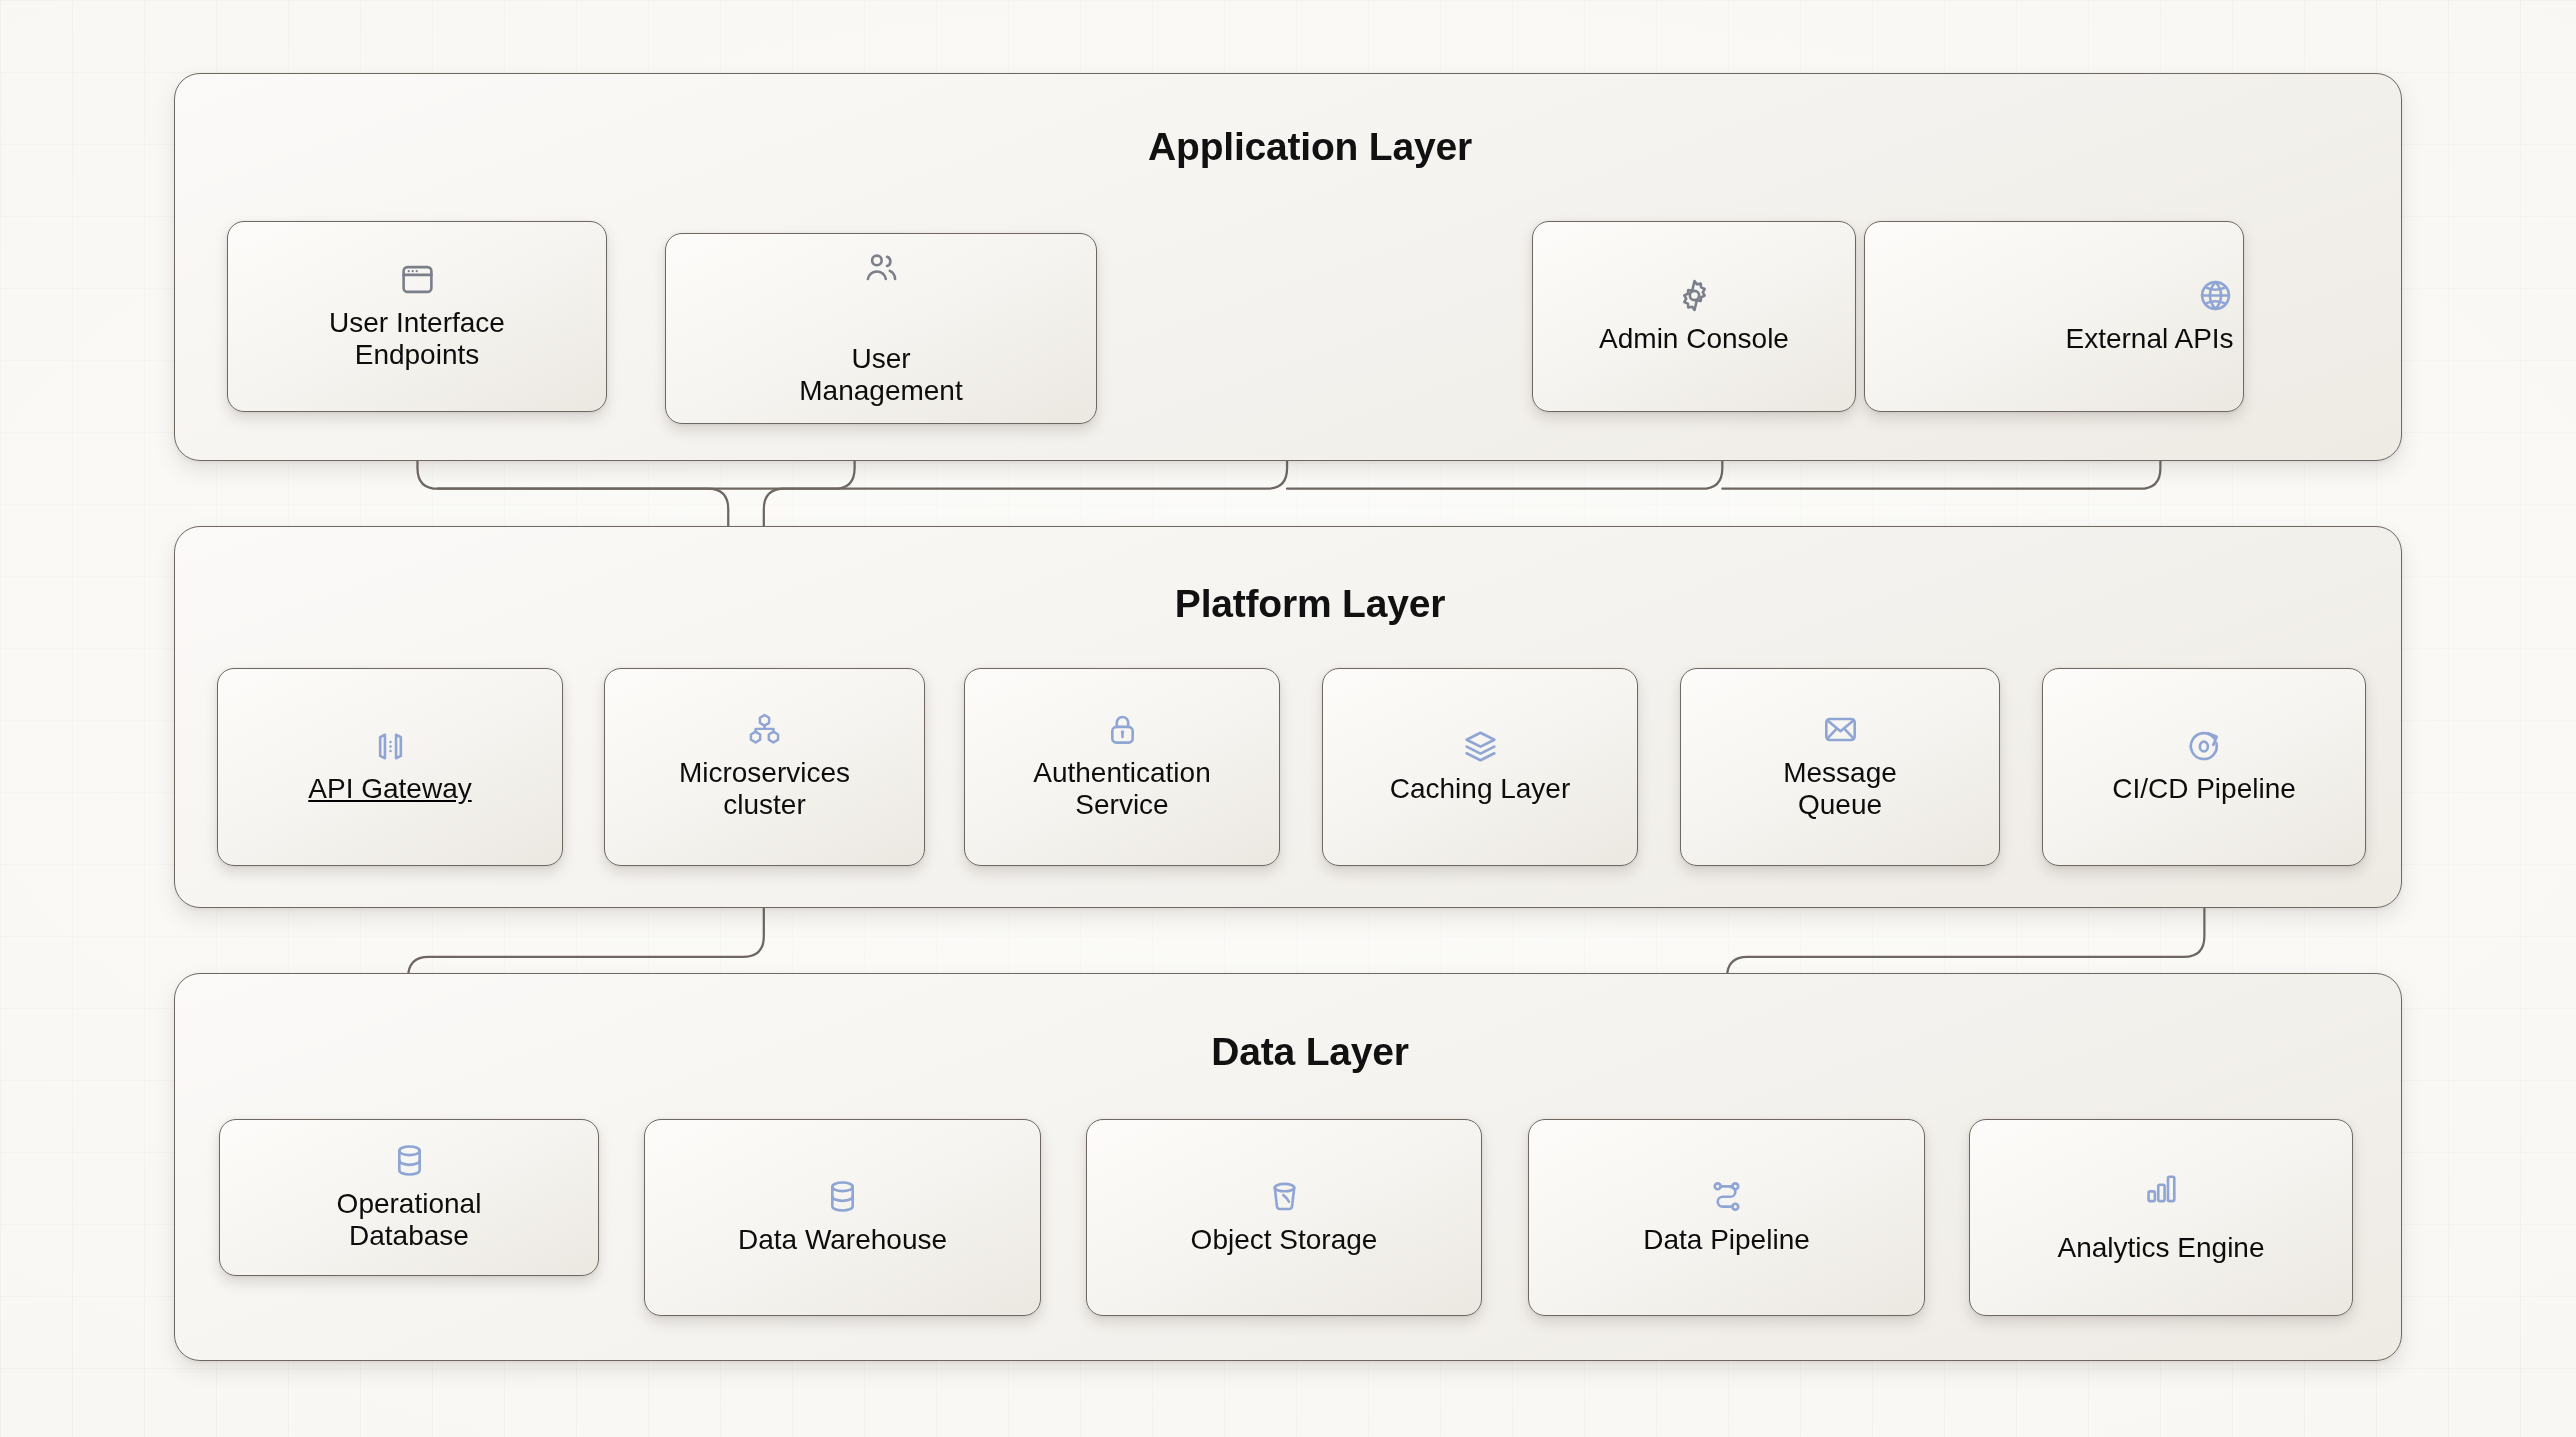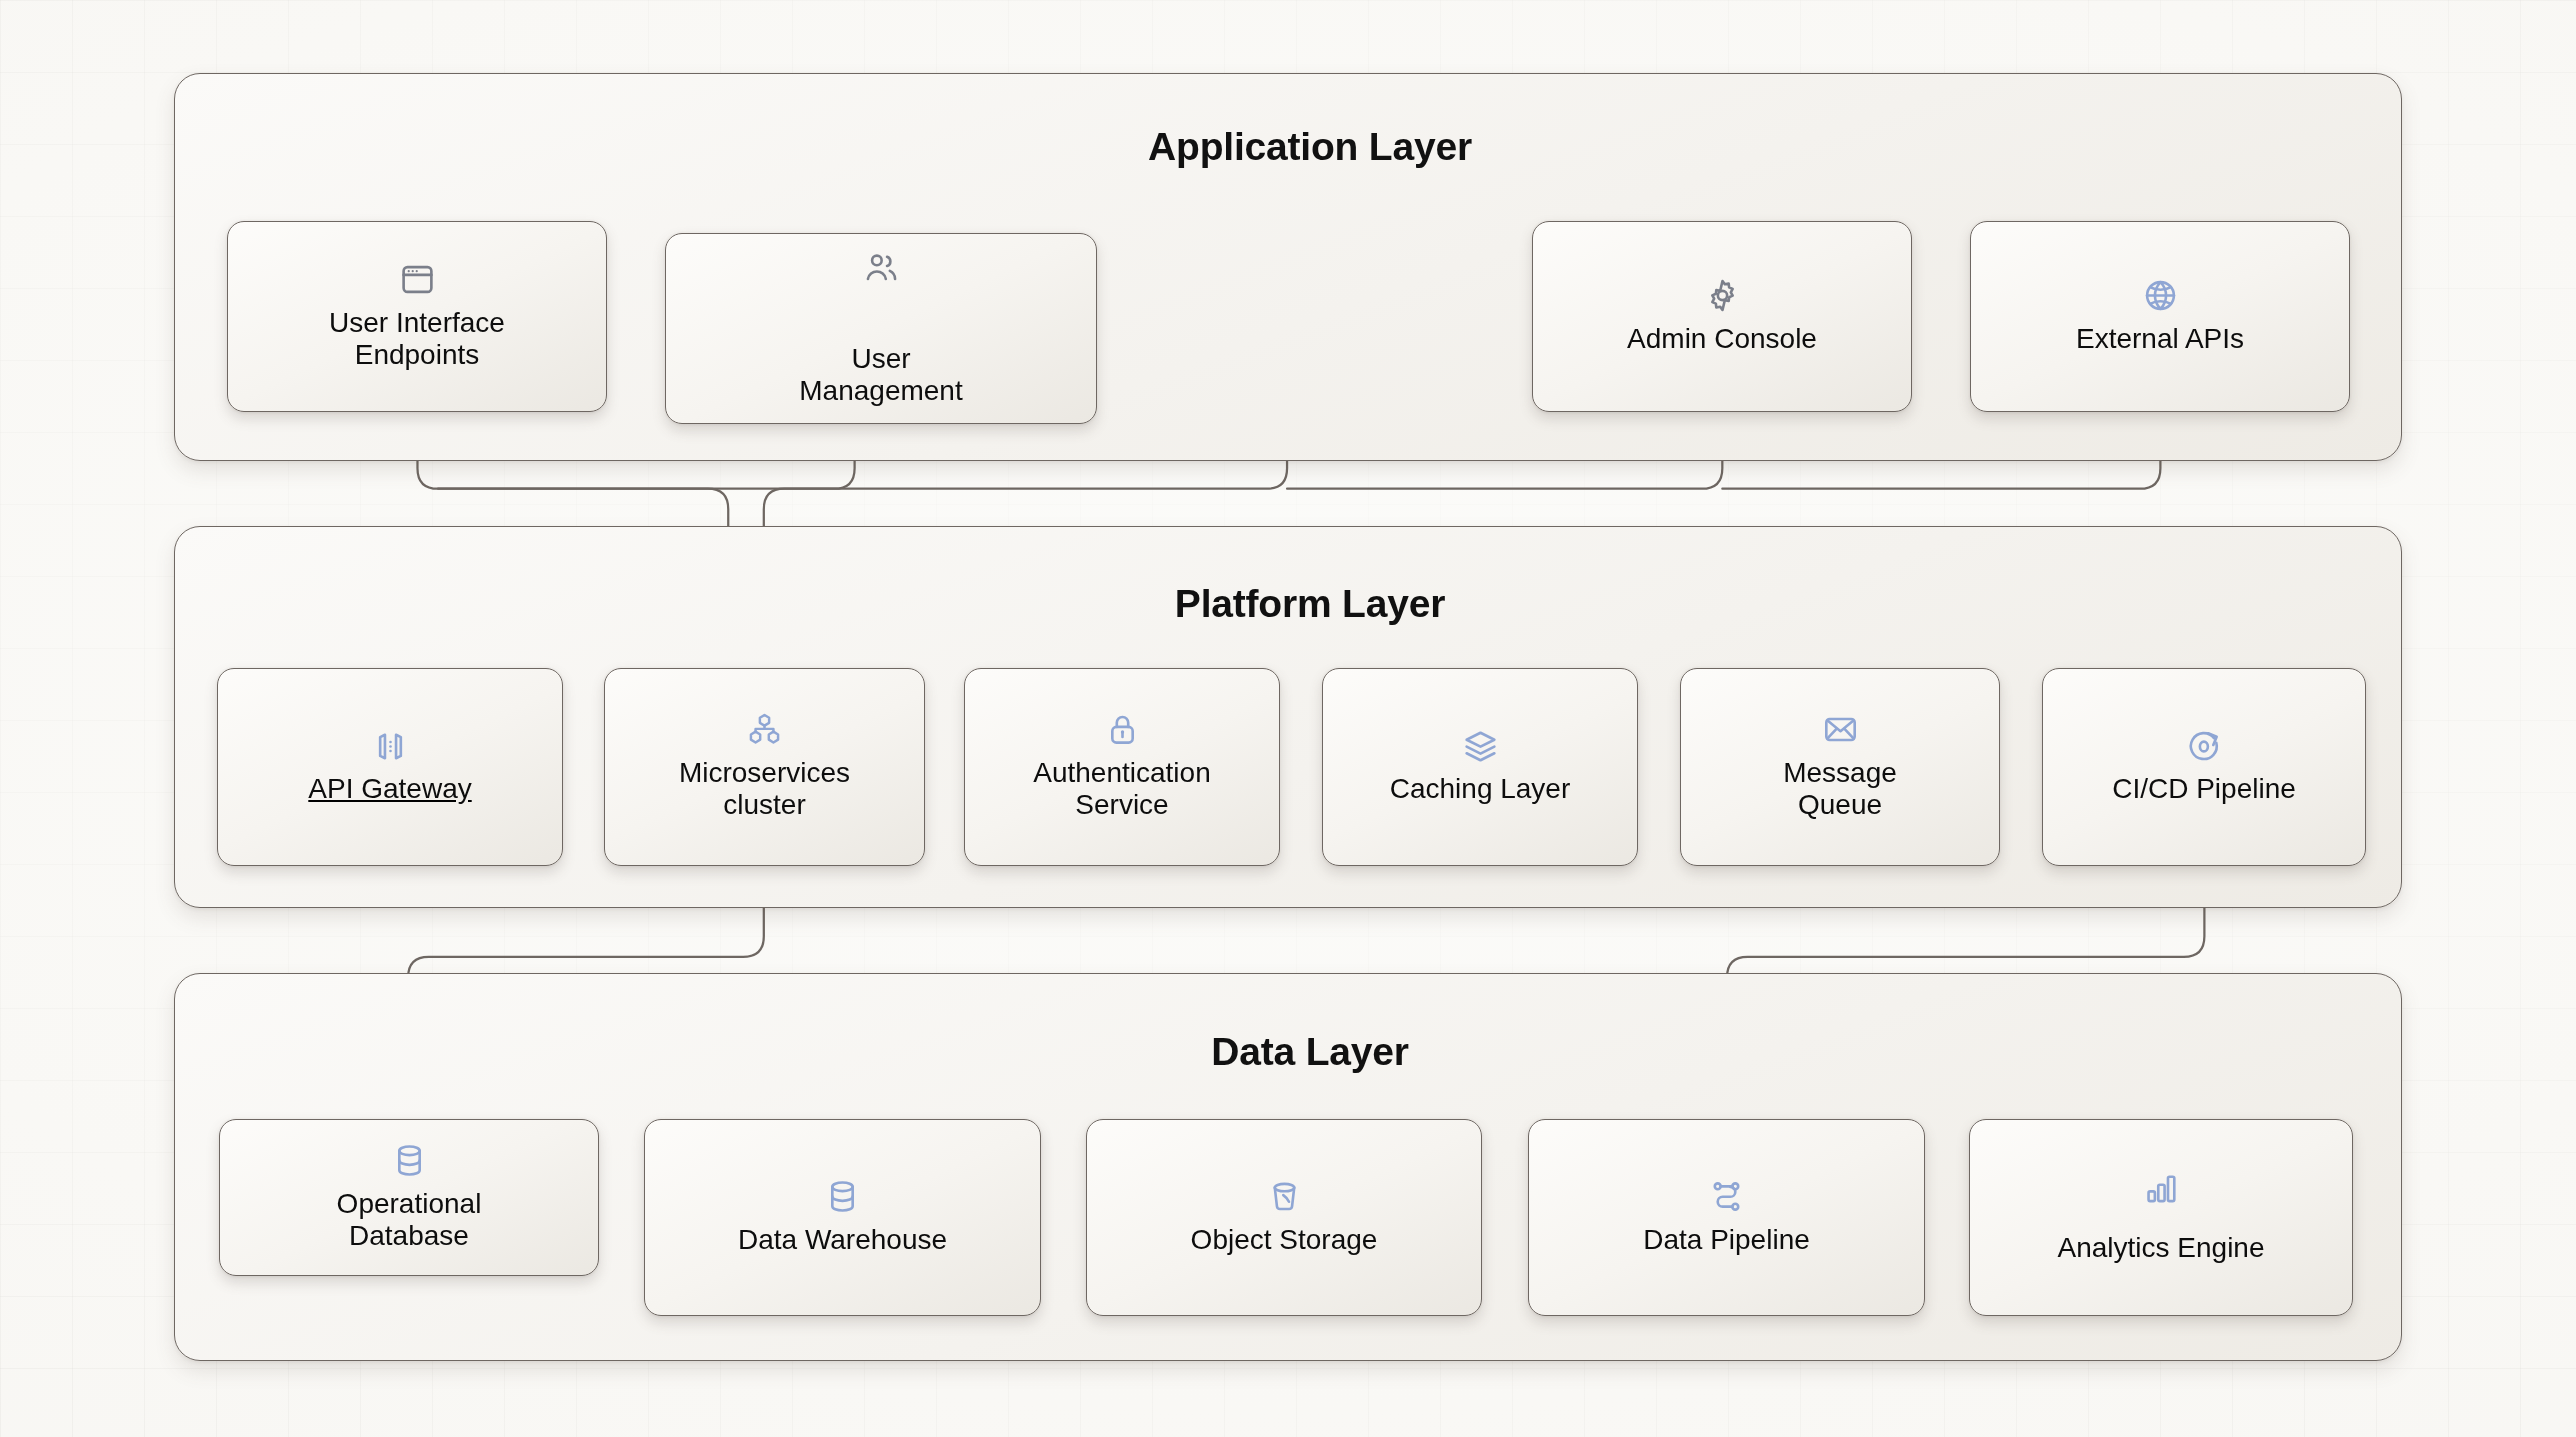--- a/index.html
+++ b/index.html
@@ -182,31 +182,31 @@
         <path d="M3.2 19.4a5.9 5.9 0 0 1 11.6 0"></path>
         <path d="M15.6 5.1a3.1 3.1 0 0 1 0 5.9"></path>
         <path d="M17.4 14.2a5.9 5.9 0 0 1 3.4 5.2"></path>
       </svg>
     </span>
     <span class="node-label">User
 Management</span>
   </div>
 
 
-  <div class="node" style="left:1532px; top:221px; width:380px; height:191px;">
+  <div class="node" style="left:1532px; top:221px; width:324px; height:191px;">
     <span class="node-icon">
       <svg width="37" height="37" viewBox="0 0 24 24" fill="none" stroke="#7b7f8a" stroke-width="1.7" stroke-linecap="round" stroke-linejoin="round">
         <circle cx="12" cy="12" r="3"></circle>
         <path d="M12 2.6l1.5 2.1 2.5-.5.3 2.5 2.3 1-1.2 2.2 1.2 2.2-2.3 1-.3 2.5-2.5-.5L12 21.4l-1.5-2.1-2.5.5-.3-2.5-2.3-1 1.2-2.2-1.2-2.2 2.3-1 .3-2.5 2.5.5z"></path>
       </svg>
     </span>
     <span class="node-label">Admin Console</span>
   </div>
 
-  <div class="node" style="left:1970px; top:221px; width:380px; height:191px;">
+  <div class="node" style="left:1864px; top:221px; width:380px; height:191px;align-items:flex-end;">
     <span class="node-icon">
       <svg width="37" height="37" viewBox="0 0 24 24" fill="none" stroke="#8fa6d4" stroke-width="1.7" stroke-linecap="round" stroke-linejoin="round">
         <circle cx="12" cy="12" r="8.7"></circle>
         <path d="M3.3 12h17.4"></path>
         <path d="M12 3.3c2.4 2.5 3.6 5.6 3.6 8.7s-1.2 6.2-3.6 8.7c-2.4-2.5-3.6-5.6-3.6-8.7S9.6 5.8 12 3.3z"></path>
         <path d="M5.3 6.6c1.9 1.1 4.2 1.7 6.7 1.7s4.8-.6 6.7-1.7"></path>
         <path d="M5.3 17.4c1.9-1.1 4.2-1.7 6.7-1.7s4.8.6 6.7 1.7"></path>
       </svg>
     </span>
     <span class="node-label">External APIs</span>

